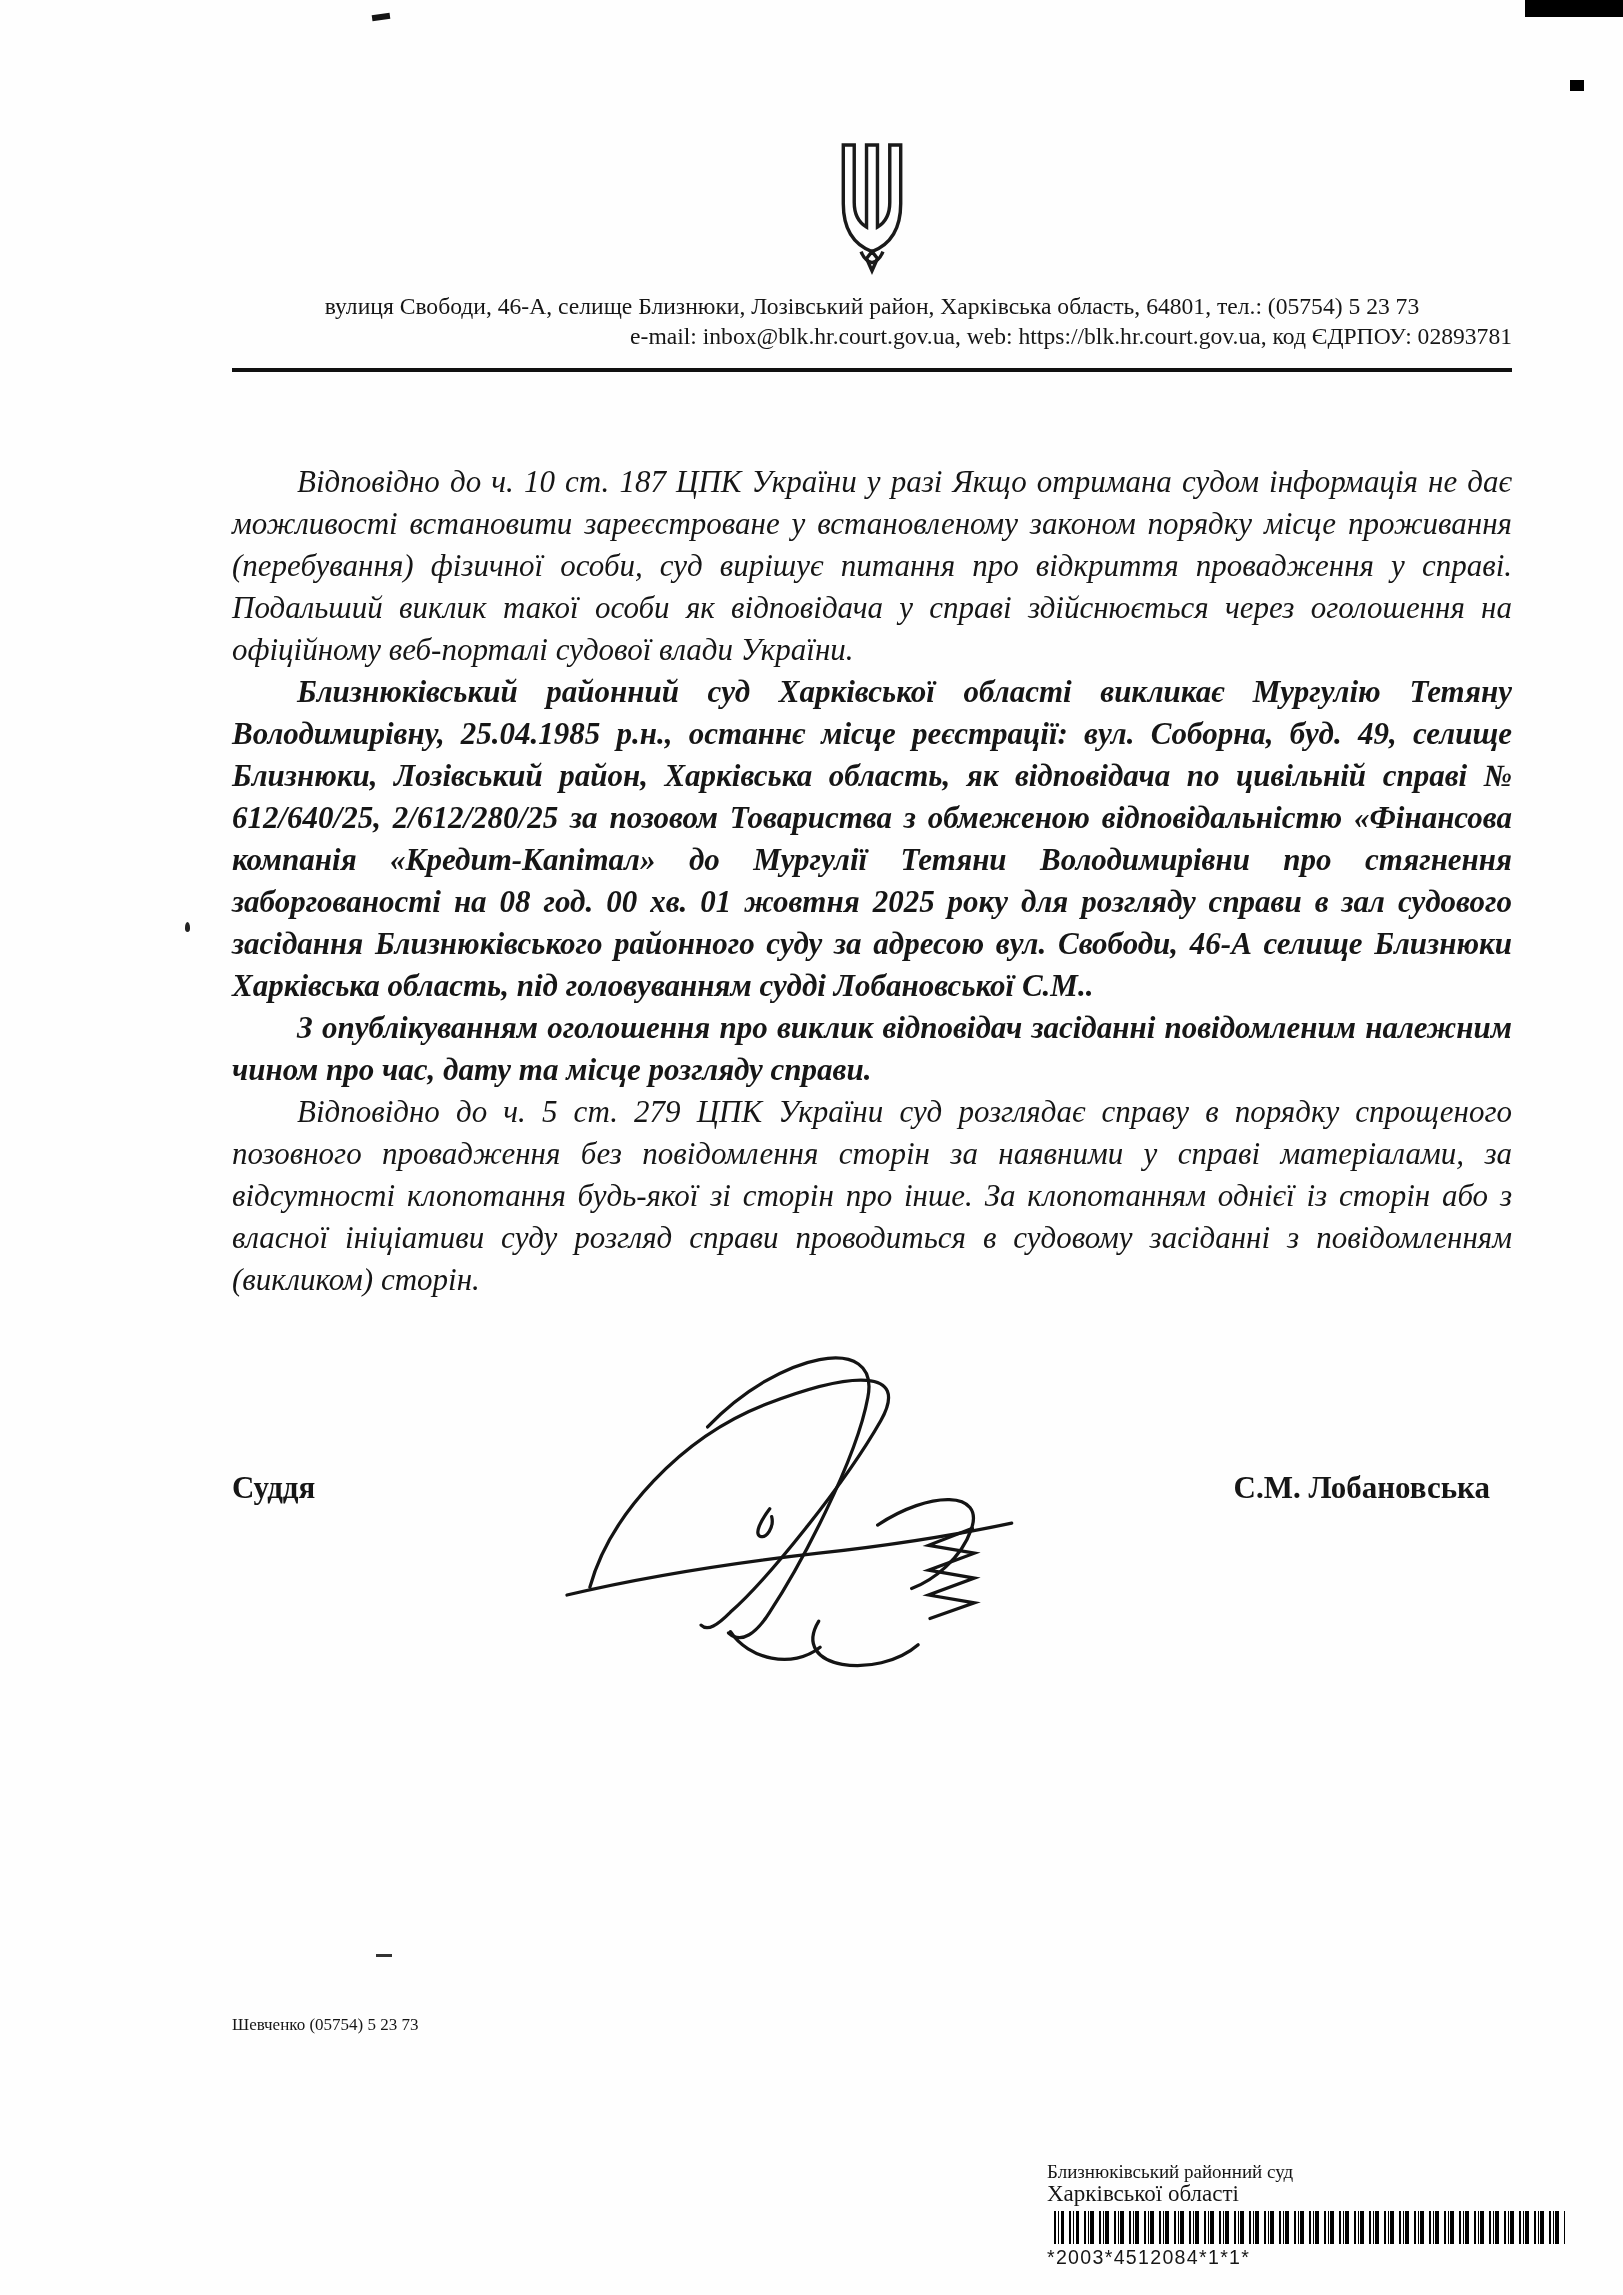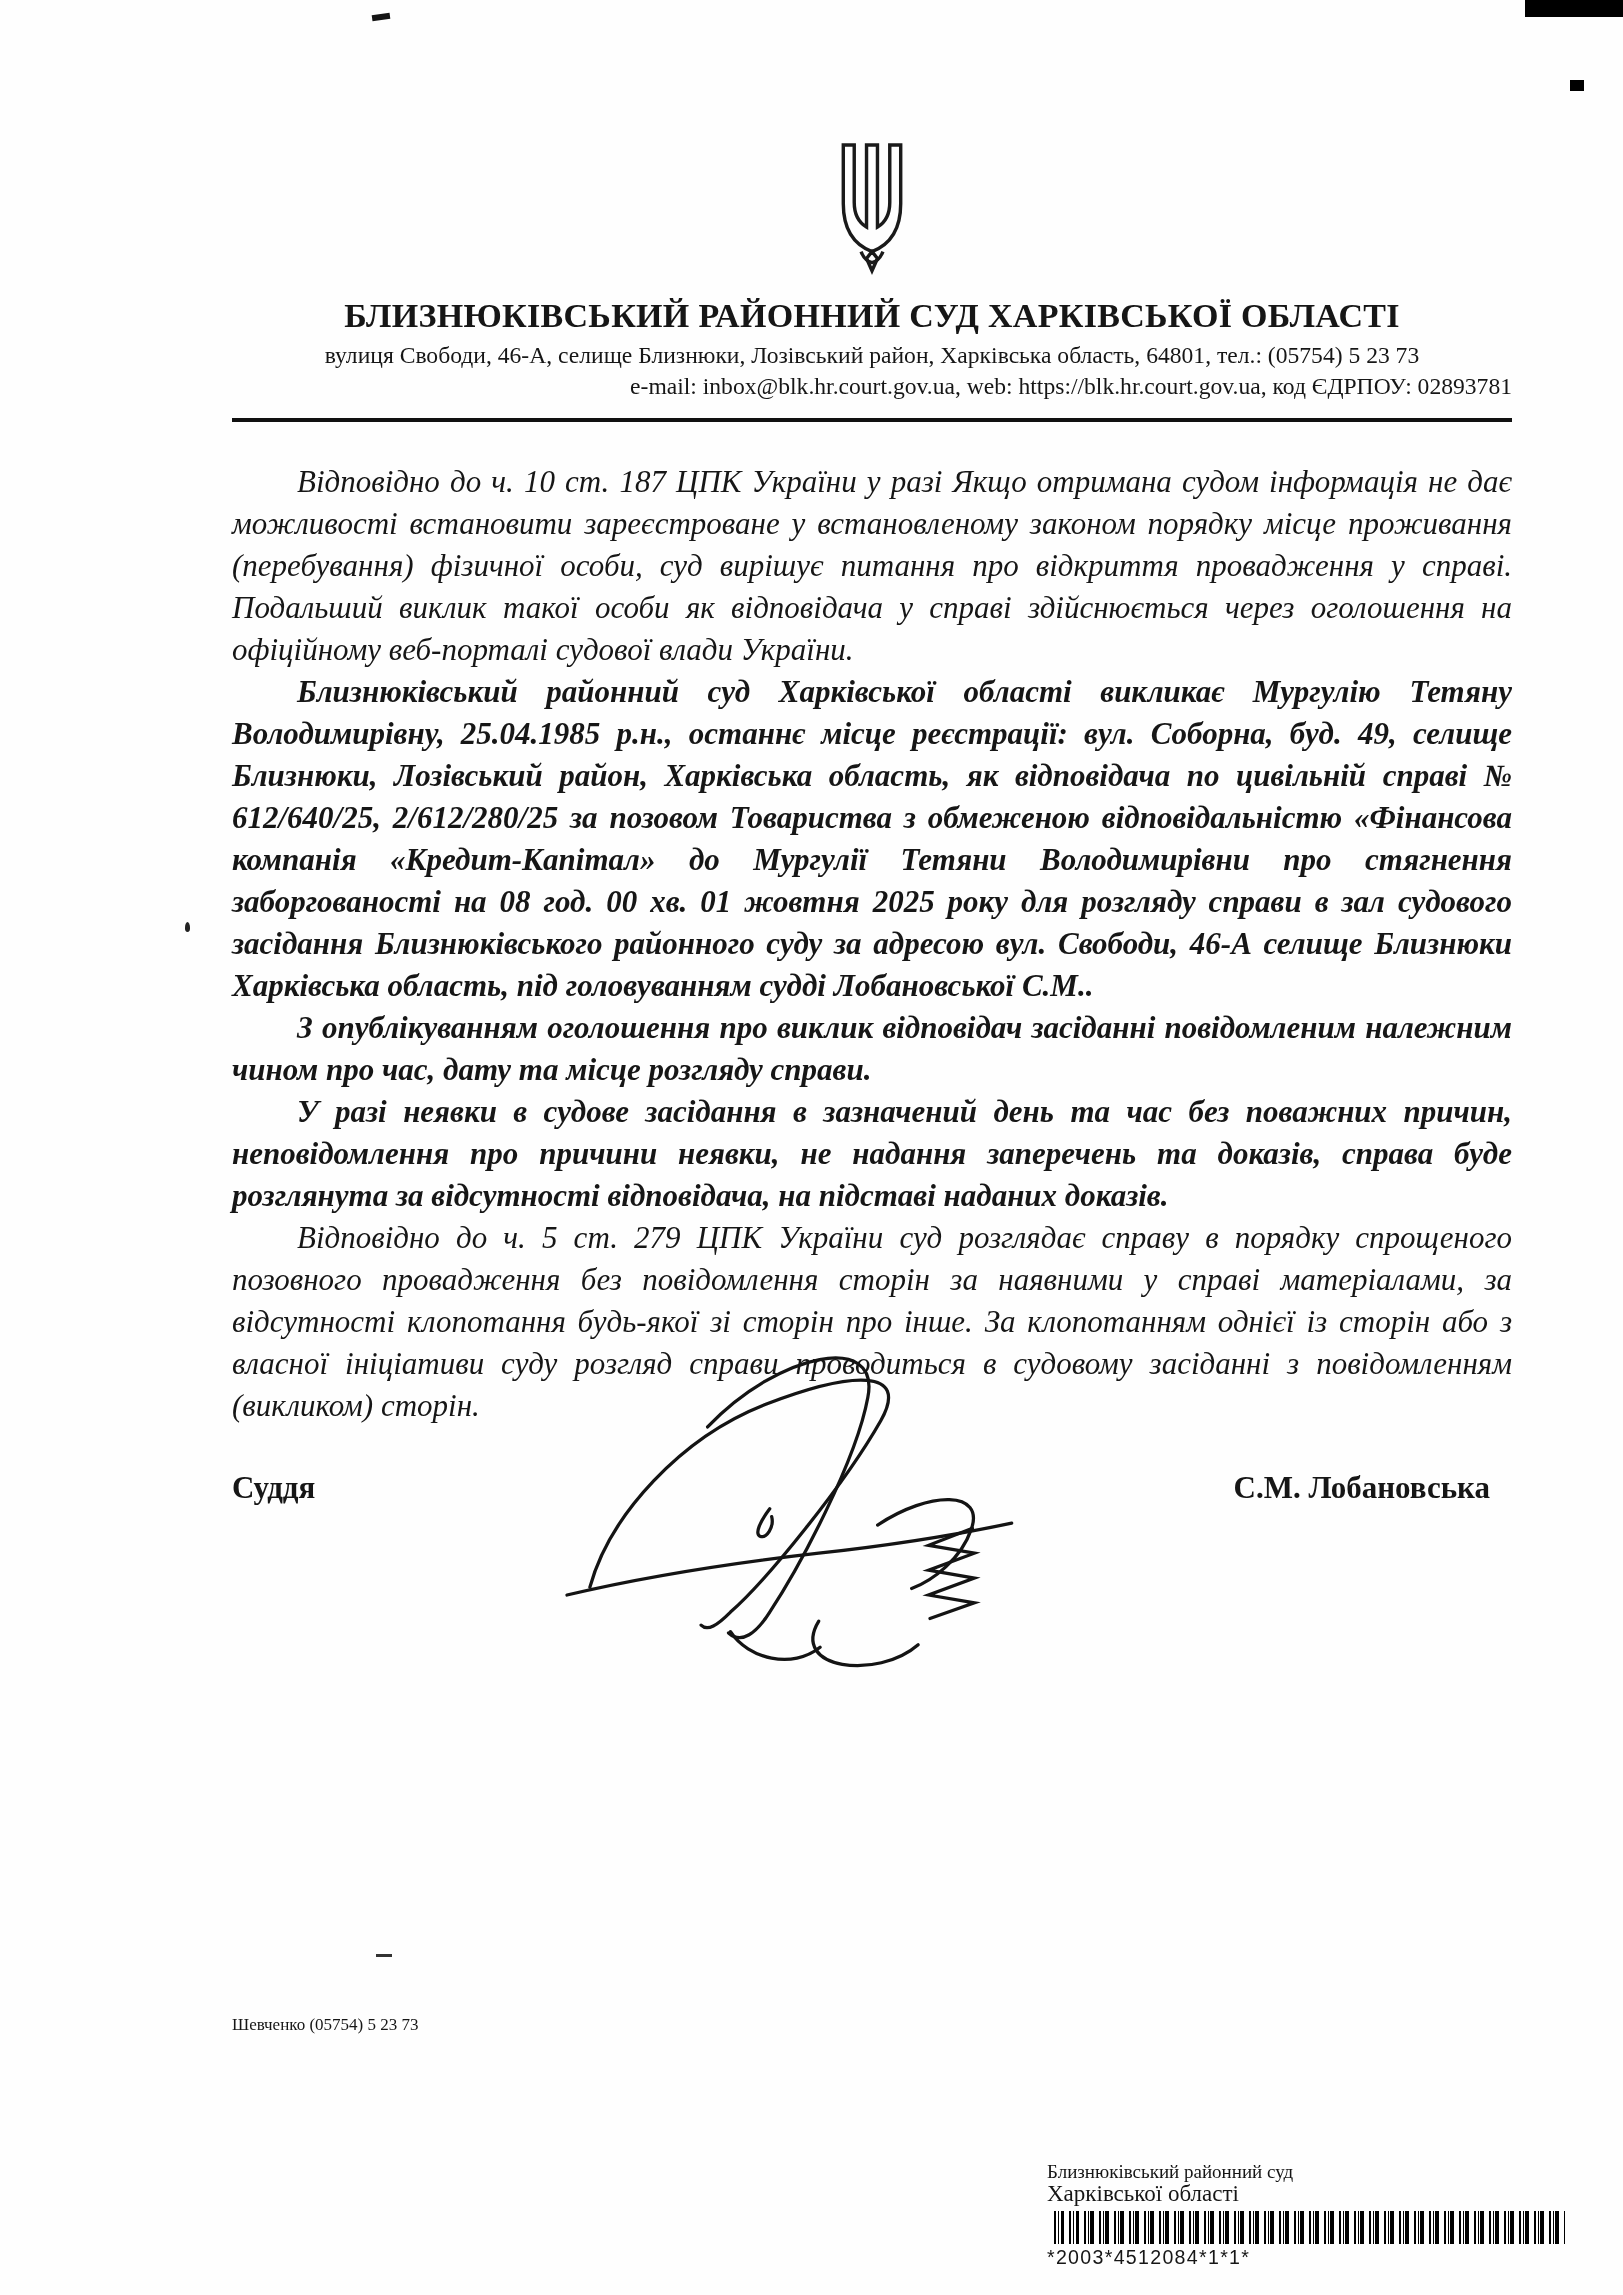--- a/index.html
+++ b/index.html
@@ -127,31 +127,29 @@
   <div class="art art-dash"></div>
 
   <div class="header-block">
     <svg class="trident" viewBox="0 0 120 200">
       <g fill="none" stroke="#1a1a1a" stroke-width="5" stroke-linejoin="miter">
         <path d="M18 10 V96 C18 134 34 156 60 166 C86 156 102 134 102 96 V10 H86 V94 C86 112 78 124 68 130 V10 H52 V130 C42 124 34 112 34 94 V10 Z"></path>
         <path d="M60 166 L52 176 L60 194 L68 176 Z"></path>
         <path d="M44 166 C48 176 52 180 60 182 C68 180 72 176 76 166"></path>
       </g>
     </svg>
-    <div class="court-title">БЛИЗНЮКІВСЬКИЙ РАЙОННИЙ СУД ХАРКІВСЬКОЇ ОБЛАСТІ</div>
     <div class="addr-line">вулиця Свободи, 46-А, селище Близнюки, Лозівський район, Харківська область, 64801, тел.: (05754) 5 23 73</div>
     <div class="contact-line">e-mail: inbox@blk.hr.court.gov.ua, web: https://blk.hr.court.gov.ua, код ЄДРПОУ: 02893781</div>
     <div class="header-divider"></div>
   </div>
 
   <div class="body-block">
     <p class="para">Відповідно до ч. 10 ст. 187 ЦПК України у разі Якщо отримана судом інформація не дає можливості встановити зареєстроване у встановленому законом порядку місце проживання (перебування) фізичної особи, суд вирішує питання про відкриття провадження у справі. Подальший виклик такої особи як відповідача у справі здійснюється через оголошення на офіційному веб-порталі судової влади України.</p>
     <p class="para bold">Близнюківський районний суд Харківської області викликає Мургулію Тетяну Володимирівну, 25.04.1985 р.н., останнє місце реєстрації: вул. Соборна, буд. 49, селище Близнюки, Лозівський район, Харківська область, як відповідача по цивільній справі № 612/640/25, 2/612/280/25 за позовом Товариства з обмеженою відповідальністю «Фінансова компанія «Кредит-Капітал» до Мургулії Тетяни Володимирівни про стягнення заборгованості на 08 год. 00 хв. 01 жовтня 2025 року для розгляду справи в зал судового засідання Близнюківського районного суду за адресою вул. Свободи, 46-А селище Близнюки Харківська область, під головуванням судді Лобановської С.М..</p>
     <p class="para bold">З опублікуванням оголошення про виклик відповідач засіданні повідомленим належним чином про час, дату та місце розгляду справи.</p>
-    <p class="para bold">У разі неявки в судове засідання в зазначений день та час без поважних причин, неповідомлення про причини неявки, не надання заперечень та доказів, справа буде розглянута за відсутності відповідача, на підставі наданих доказів.</p>
     <p class="para">Відповідно до ч. 5 ст. 279 ЦПК України суд розглядає справу в порядку спрощеного позовного провадження без повідомлення сторін за наявними у справі матеріалами, за відсутності клопотання будь-якої зі сторін про інше. За клопотанням однієї із сторін або з власної ініціативи суду розгляд справи проводиться в судовому засіданні з повідомленням (викликом) сторін.</p>
   </div>
 
   <svg class="signature-svg" viewBox="0 0 930 575">
     <g fill="none" stroke="#141414" stroke-width="5" stroke-linecap="round">
       <path d="M120 430 C150 320 260 200 390 150 C520 100 610 95 565 175 C510 272 390 420 335 468 C315 488 300 498 290 488"></path>
       <path d="M300 185 C410 70 565 40 545 140 C527 238 440 400 395 468 C375 500 352 518 332 500"></path>
       <path d="M85 442 C200 415 320 395 470 378 C580 366 680 350 765 332"></path>
       <path d="M560 335 C640 282 725 282 703 342 C688 386 645 420 612 432"></path>
       <path d="M705 340 L638 366 L708 378 L638 404 L708 416 L638 442 L708 454 L640 478"></path>

